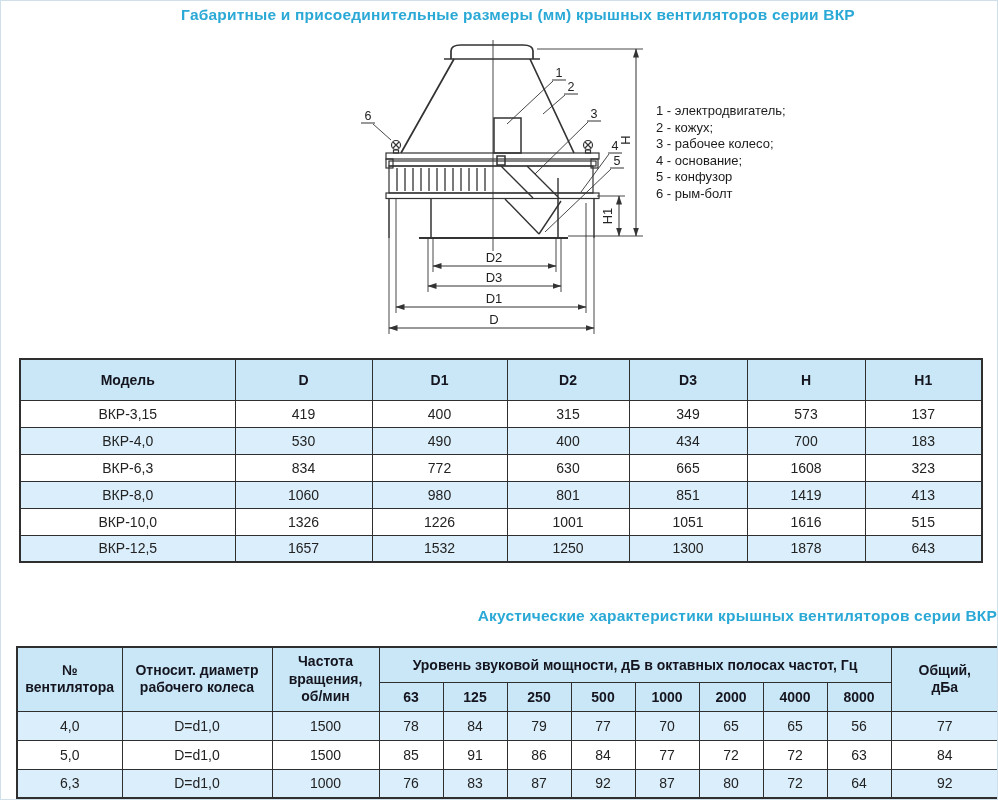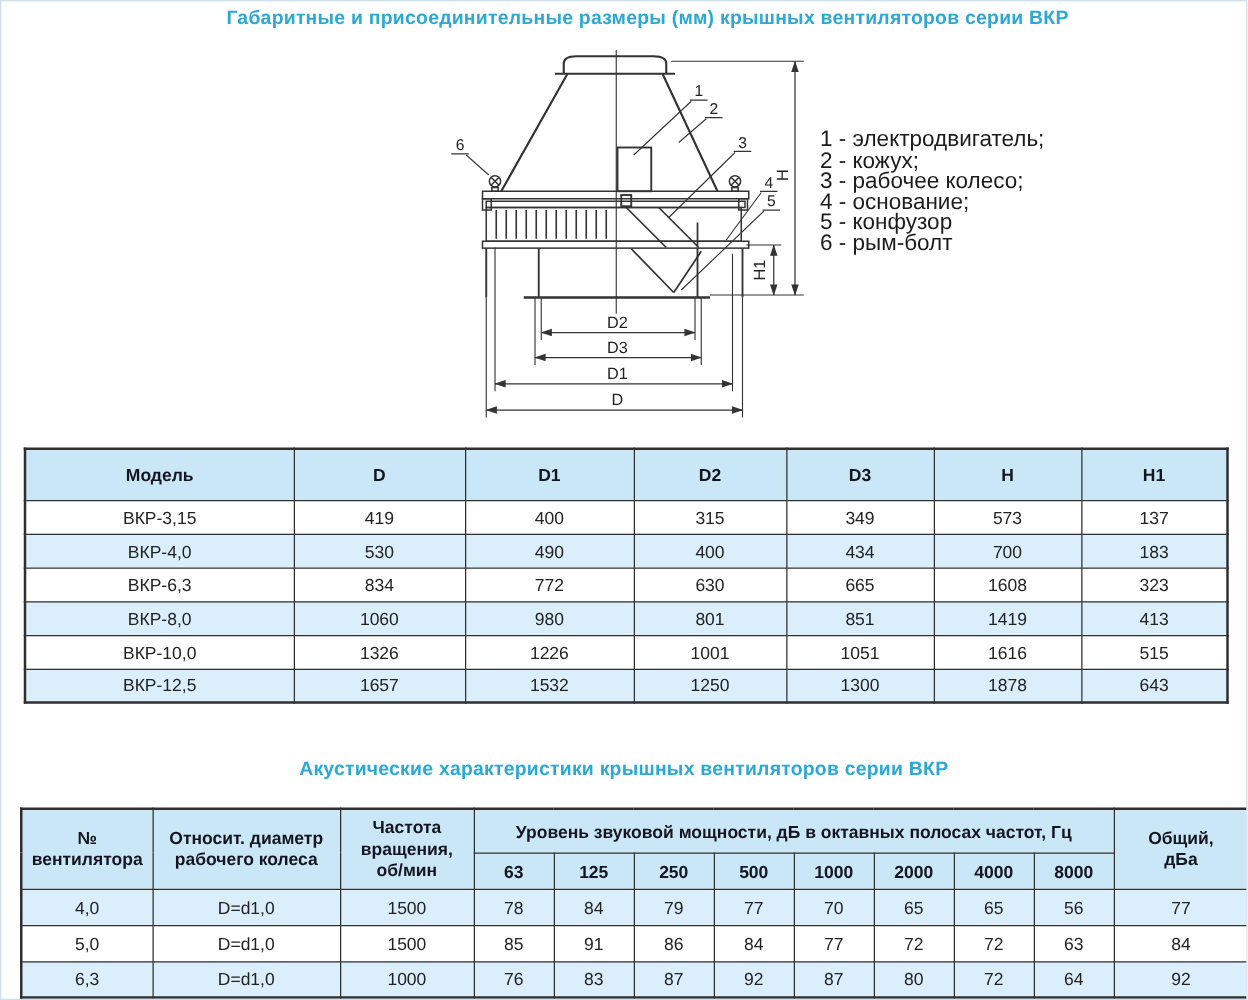--- a/index.html
+++ b/index.html
@@ -6,25 +6,25 @@
   body { font-family:"Liberation Sans", sans-serif; background:#fff; }
   .page {
     position:relative; width:998px; height:800px; overflow:hidden;
     background:#fff; border:1px solid #cfe0ea;
   }
   .title {
     position:absolute; left:0; width:100%; text-align:center;
     font-size:15.5px; font-weight:bold; color:#2ba9d6; letter-spacing:0.2px;
   }
   #title1 { top:5px;padding-left:38px; }
-  #title2 { top:606px; }
+  #title2 { top:606px;text-align:right; }
 
   .legend {
     position:absolute; left:655px; top:102px;
-    font-size:18px; line-height:16.5px; color:#1c1c1c;
+    font-size:13px; line-height:16.5px; color:#1c1c1c;
   }
 
   svg text { font-family:"Liberation Sans", sans-serif; fill:#222; }
 
   table {
     position:absolute; border-collapse:collapse; table-layout:fixed;
     font-size:14px; color:#222;
   }
   th, td {
     border:1px solid #2f2f2f; text-align:center; vertical-align:middle;

